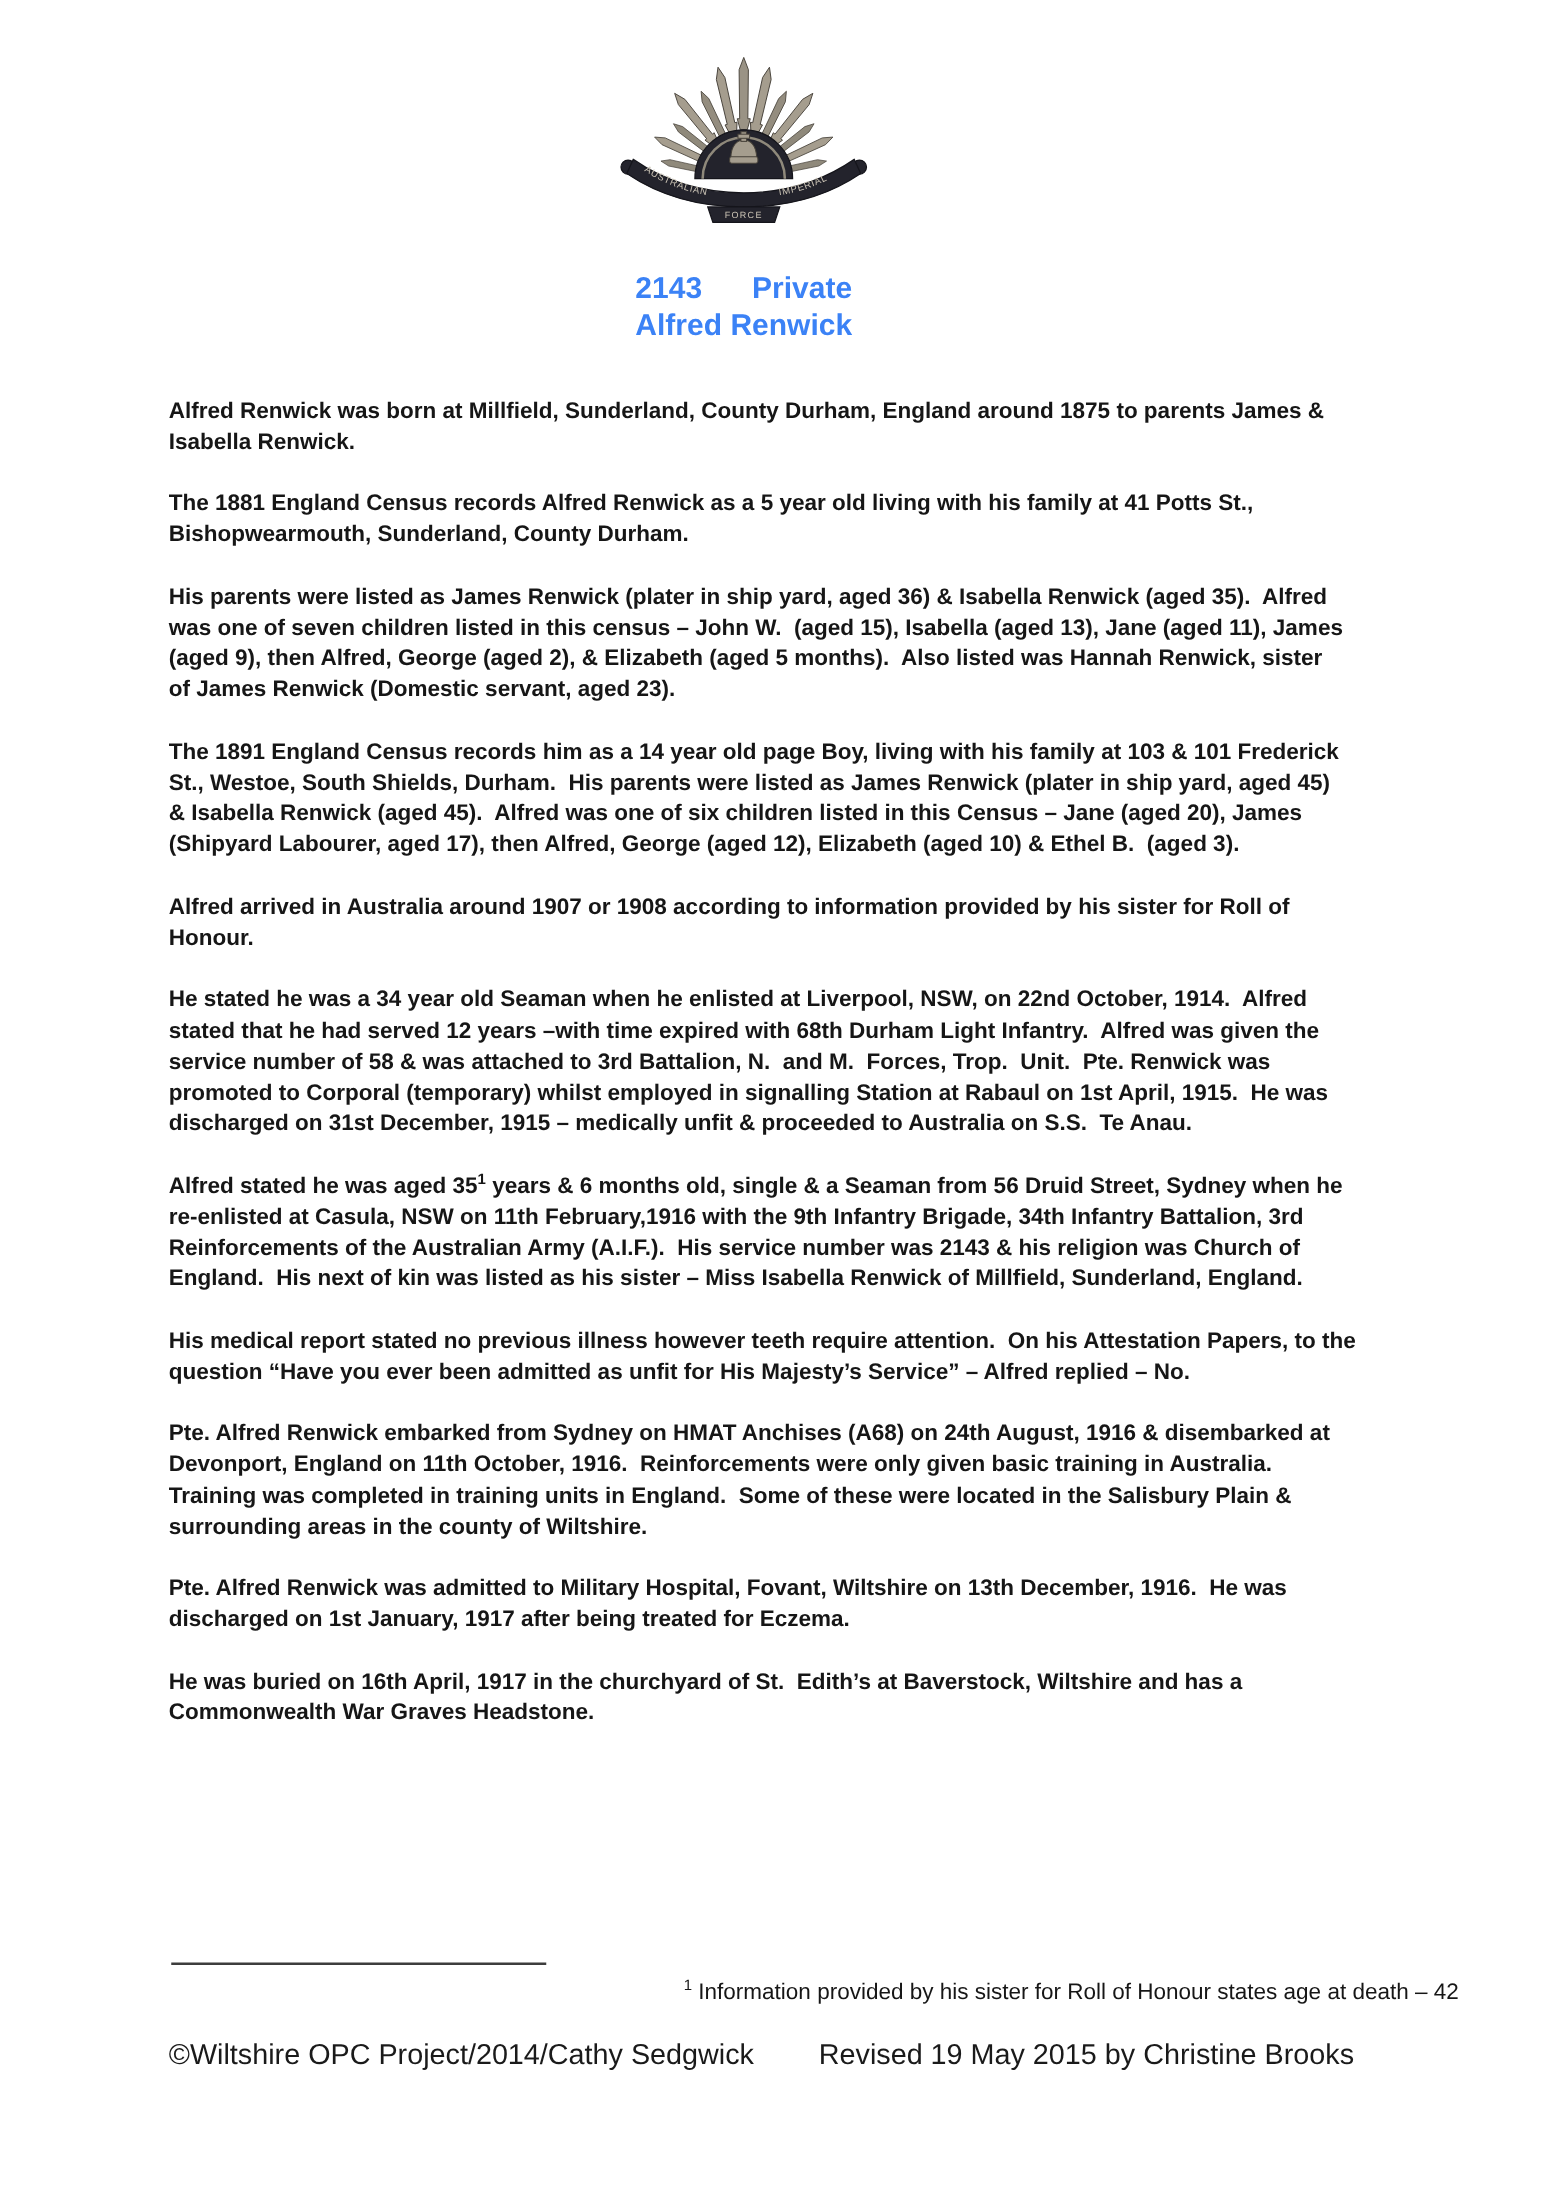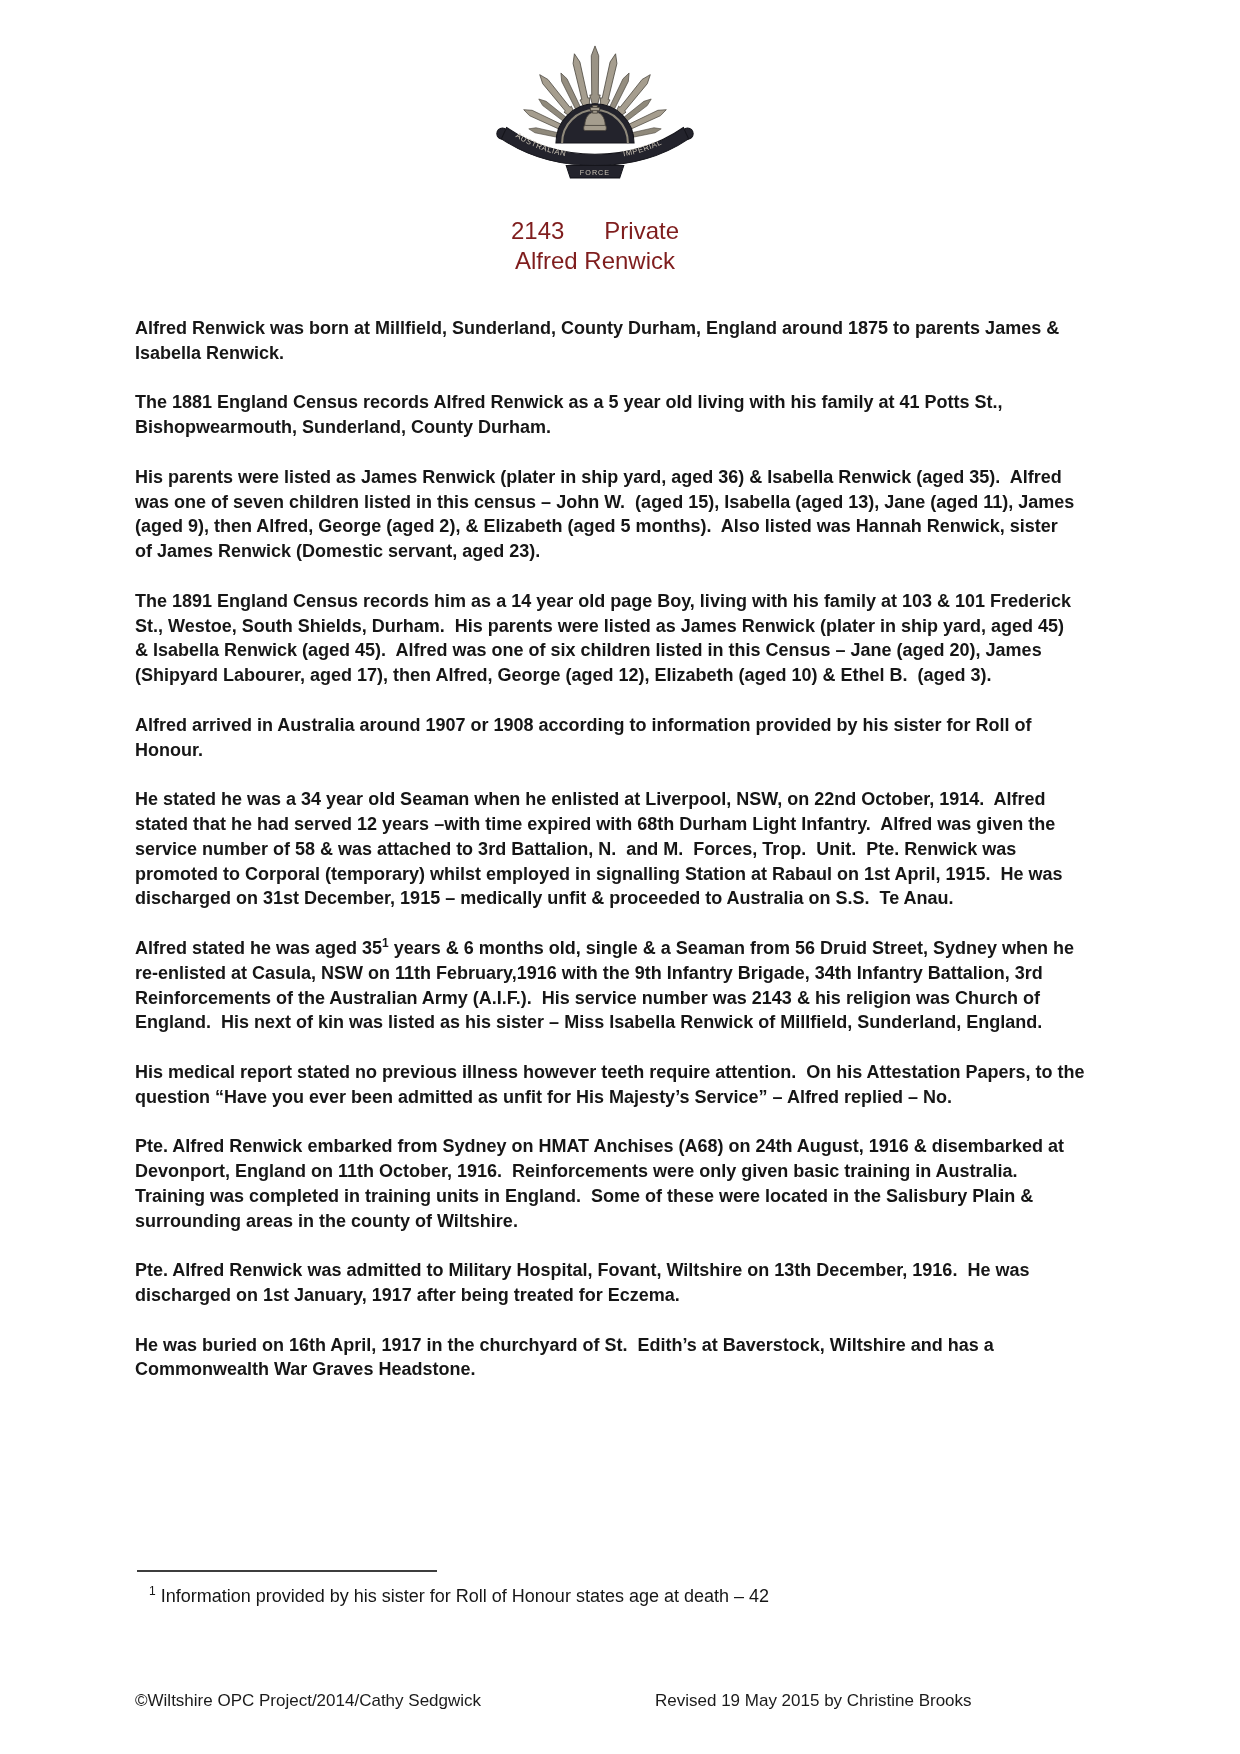--- a/index.html
+++ b/index.html
@@ -18,24 +18,24 @@
     top: 36px;
     width: 206px;
     height: 146px;
   }
   .title-block {
     position: absolute;
     left: 0;
     top: 216px;
     width: 1190px;
     text-align: center;
-    font-weight: 400;
+    font-weight: 700;
     font-size: 24px;
     line-height: 30px;
-    color: #7f1d1d;
+    color: #3b82f6;
   }
   .title-rank { margin-left: 40px; }
   .content {
     position: absolute;
     left: 135px;
     top: 316px;
     width: 1030px;
     font-size: 18px;
     line-height: 24.8px;
     font-weight: bold;
@@ -55,27 +55,27 @@
     top: 1570px;
     width: 1030px;
     font-size: 18px;
     line-height: 24px;
   }
   .footnote-divider {
     width: 300px;
     border-top: 2px solid #3d3d3d;
     margin: 0 0 9px 0;
   }
-  .footnote-area p { margin: 12px; white-space: pre-wrap; }
+  .footnote-area p { margin: 0; white-space: pre-wrap; text-align: right; }
   .page-footer {
     position: absolute;
     left: 135px;
-    top: 1690px;
+    top: 1632px;
     width: 1030px;
-    font-size: 17px;
+    font-size: 23px;
     line-height: 22px;
     color: #1a1a1a;
   }
   .footer-right {
     position: absolute;
     left: 520px;
     top: 0;
   }
 </style>
 </head>

